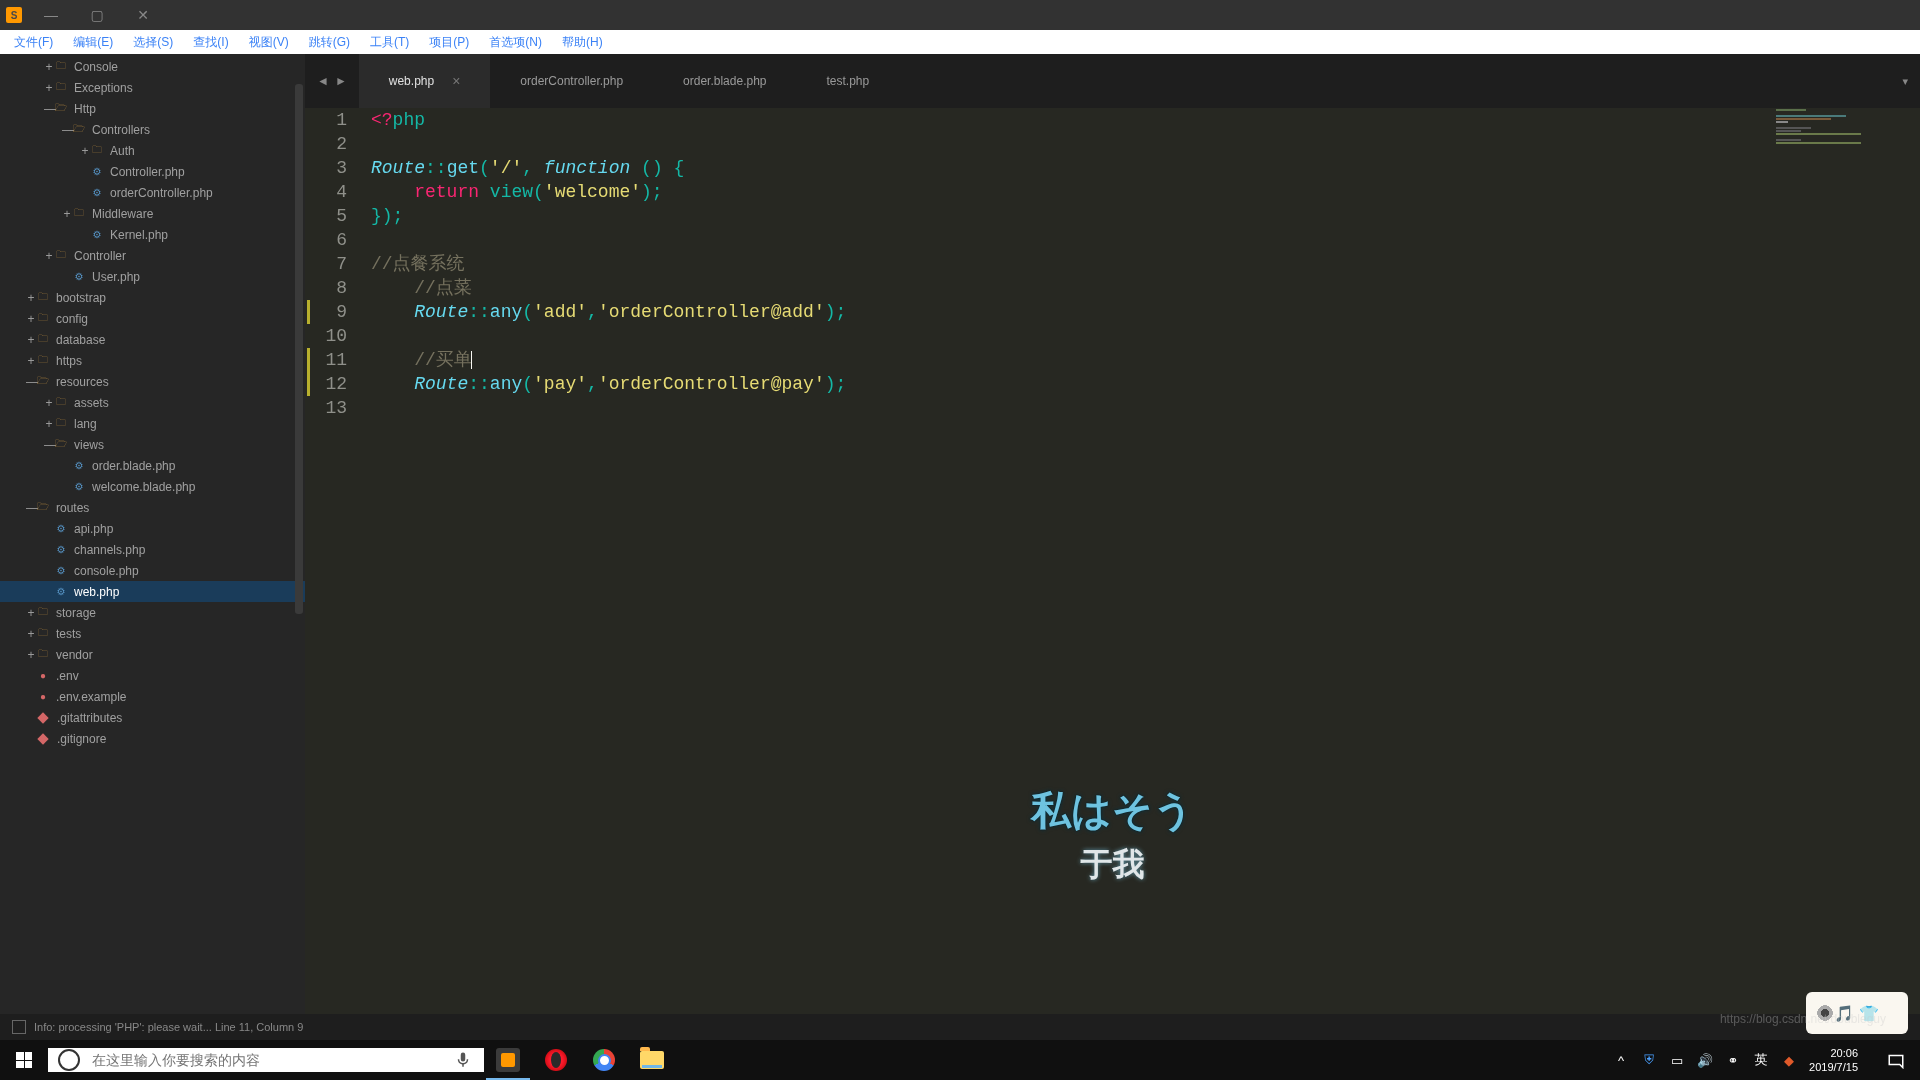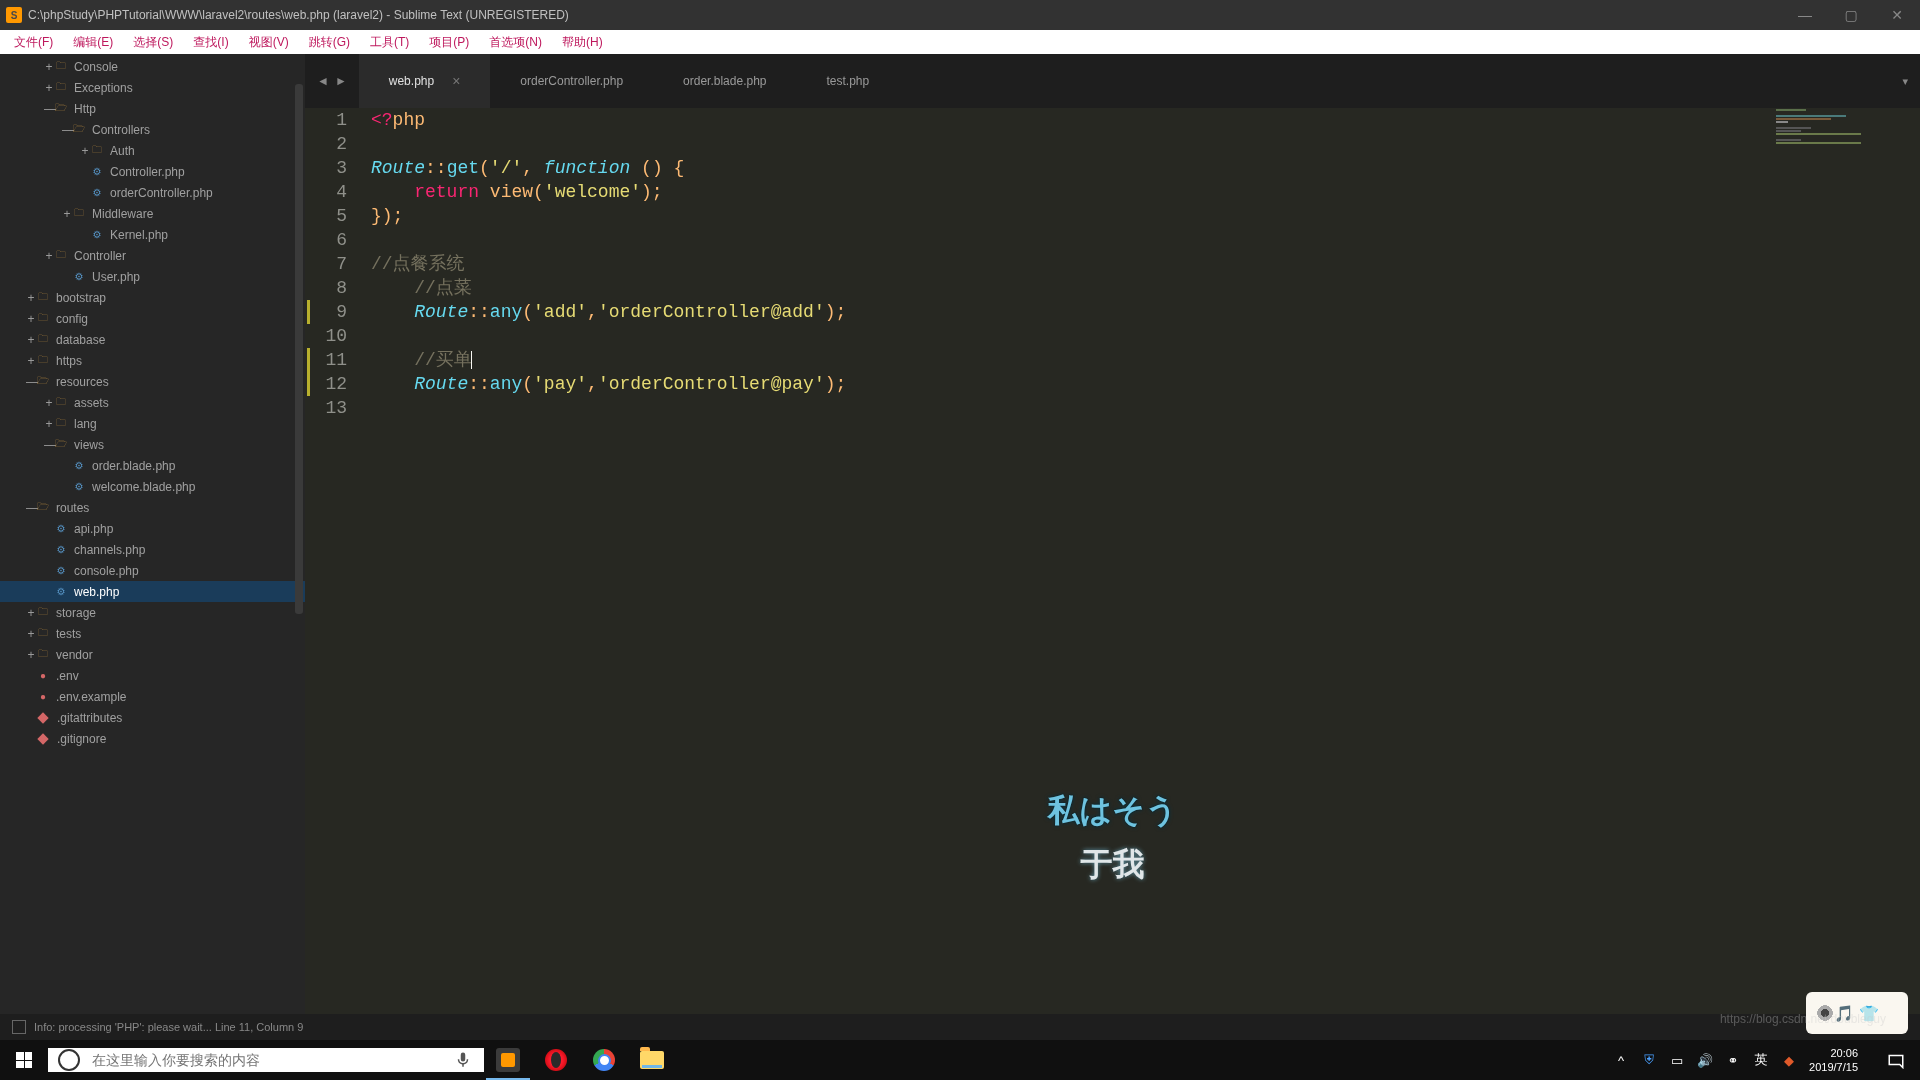--- a/index.html
+++ b/index.html
@@ -6,21 +6,21 @@
 html, body { width: 1920px; height: 1080px; overflow: hidden; font-family: "Segoe UI", "Microsoft YaHei", sans-serif; background: #1e1e1e; color: #c8c8c8; }
 
 
 .titlebar { height: 30px; background: #323232; display: flex; align-items: center; padding-left: 6px; font-size: 12px; color: #c0c0c0; }
 .titlebar .logo { width: 16px; height: 16px; background: #ff9800; border-radius: 2px; display: flex; align-items: center; justify-content: center; font-size: 10px; color: #484848; font-weight: bold; margin-right: 6px; }
 .titlebar .title { flex: 1; }
 .win-controls { display: flex; }
 .win-controls div { width: 46px; height: 30px; display: flex; align-items: center; justify-content: center; font-size: 14px; color: #888; cursor: pointer; }
 
 
-.menubar { height: 24px; background: #ffffff; display: flex; align-items: center; padding-left: 4px; font-size: 12px; color: #be185d; }
+.menubar { height: 24px; background: #ffffff; display: flex; align-items: center; padding-left: 4px; font-size: 12px; color: #3b82f6; }
 .menubar span { padding: 3px 10px; cursor: default; }
 
 
 .body { display: flex; height: calc(100% - 30px - 24px - 40px); }
 .sidebar { width: 305px; background: #262626; color: #a0a0a0; font-size: 12px; overflow: hidden; position: relative; }
 .tree { padding-top: 2px; }
 .node { display: flex; align-items: center; height: 21px; padding-right: 8px; cursor: default; }
 .node.sel { background: #1a3c5a; color: #fff; }
 .icon { width: 14px; margin-right: 6px; text-align: center; font-size: 10px; }
 .folder { color: #a87f3d; }
@@ -50,29 +50,29 @@
 .linenos { width: 48px; text-align: right; color: #8f908a; padding-right: 14px; background: #272822; }
 .linenos div { height: 24px; }
 .code { padding-left: 10px; color: #f8f8f2; white-space: pre; }
 .code div { height: 24px; }
 .kw1 { color: #66d9ef; font-style: italic; }      
 .kw2 { color: #f92672; }                           
 .fn  { color: #66d9ef; }                           
 .sep { color: #f92672; }                           
 .str { color: #e6db74; }                           
 .comm{ color: #75715e; }                           
-.op  { color: #fdba74; }
+.op  { color: #14b8a6; }
 
 .cursor { display: inline-block; width: 1px; height: 18px; background: #f8f8f2; vertical-align: middle; margin-left: -1px; }
 
 .minimap { position: absolute; right: 0; top: 0; width: 150px; height: 100%; background: #272822; pointer-events: none; overflow: hidden; }
 .minimap .mm-line { height: 2px; margin: 1px 0 1px 6px; }
 
 
-.overlay1 { position: absolute; left: 50%; top: 690px; transform: translateX(-50%); font-size: 32px; font-weight: bold; color: #6ec3e0; text-shadow: 0 0 4px #0a3a4a, 0 0 2px #000; font-family: "Yu Gothic", "Microsoft YaHei", sans-serif; }
+.overlay1 { position: absolute; left: 50%; top: 690px; transform: translateX(-50%); font-size: 40px; font-weight: bold; color: #6ec3e0; text-shadow: 0 0 4px #0a3a4a, 0 0 2px #000; font-family: "Yu Gothic", "Microsoft YaHei", sans-serif; }
 .overlay2 { position: absolute; left: 50%; top: 744px; transform: translateX(-50%); font-size: 32px; font-weight: bold; color: #e0e6e8; text-shadow: 0 0 4px #6aa0b0, 0 0 2px #000; font-family: "Microsoft YaHei", sans-serif; }
 
 
 .statusbar { position: absolute; bottom: 40px; left: 0; right: 0; height: 26px; background: #1e1e1e; display: flex; align-items: center; font-size: 11px; color: #888; padding: 0 12px; }
 .statusbar .sb-icon { width: 14px; height: 14px; border: 1px solid #666; margin-right: 8px; }
 .statusbar .sb-right { margin-left: auto; display: flex; gap: 24px; }
 
 
 .music { position: absolute; right: 12px; bottom: 46px; width: 102px; height: 42px; background: #faf7f0; border-radius: 6px; display: flex; align-items: center; justify-content: center; font-size: 16px; color: #333; }
 .music::before { content: ''; position: absolute; left: 10px; width: 18px; height: 18px; border-radius: 50%; background: radial-gradient(circle, #444 30%, #aaa 31%, #aaa 60%, transparent 61%); }
@@ -104,21 +104,20 @@
 .ic-chrome::after { content: ''; width: 9px; height: 9px; border-radius: 50%; background: #fff; border: 2px solid #4285f4; }
 .ic-explorer { width: 24px; height: 18px; background: #ffd868; border-radius: 2px; position: relative; }
 .ic-explorer::before { content: ''; position: absolute; top: -4px; left: 0; width: 10px; height: 4px; background: #ffb84d; border-radius: 2px 2px 0 0; }
 .ic-explorer::after { content: ''; position: absolute; bottom: 1px; left: 2px; right: 2px; height: 3px; background: #71b7e6; }
 </style>
 </head>
 <body>
 
 <div class="titlebar">
   <div class="logo">S</div>
-  <div class="title">C:\phpStudy\PHPTutorial\WWW\laravel2\routes\web.php (laravel2) - Sublime Text (UNREGISTERED)</div>
   <div class="win-controls">
     <div>—</div>
     <div>▢</div>
     <div class="close">✕</div>
   </div>
 </div>
 
 <div class="menubar">
   <span>文件(F)</span>
   <span>编辑(E)</span>

